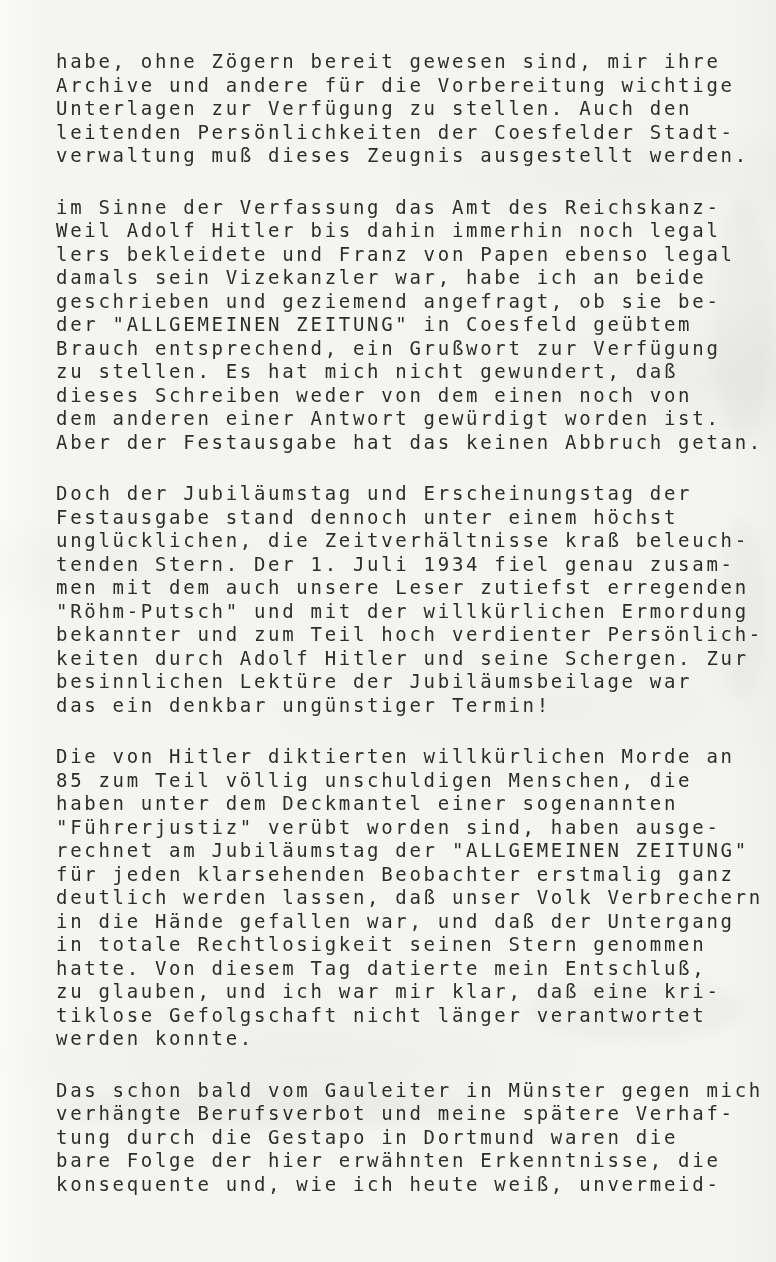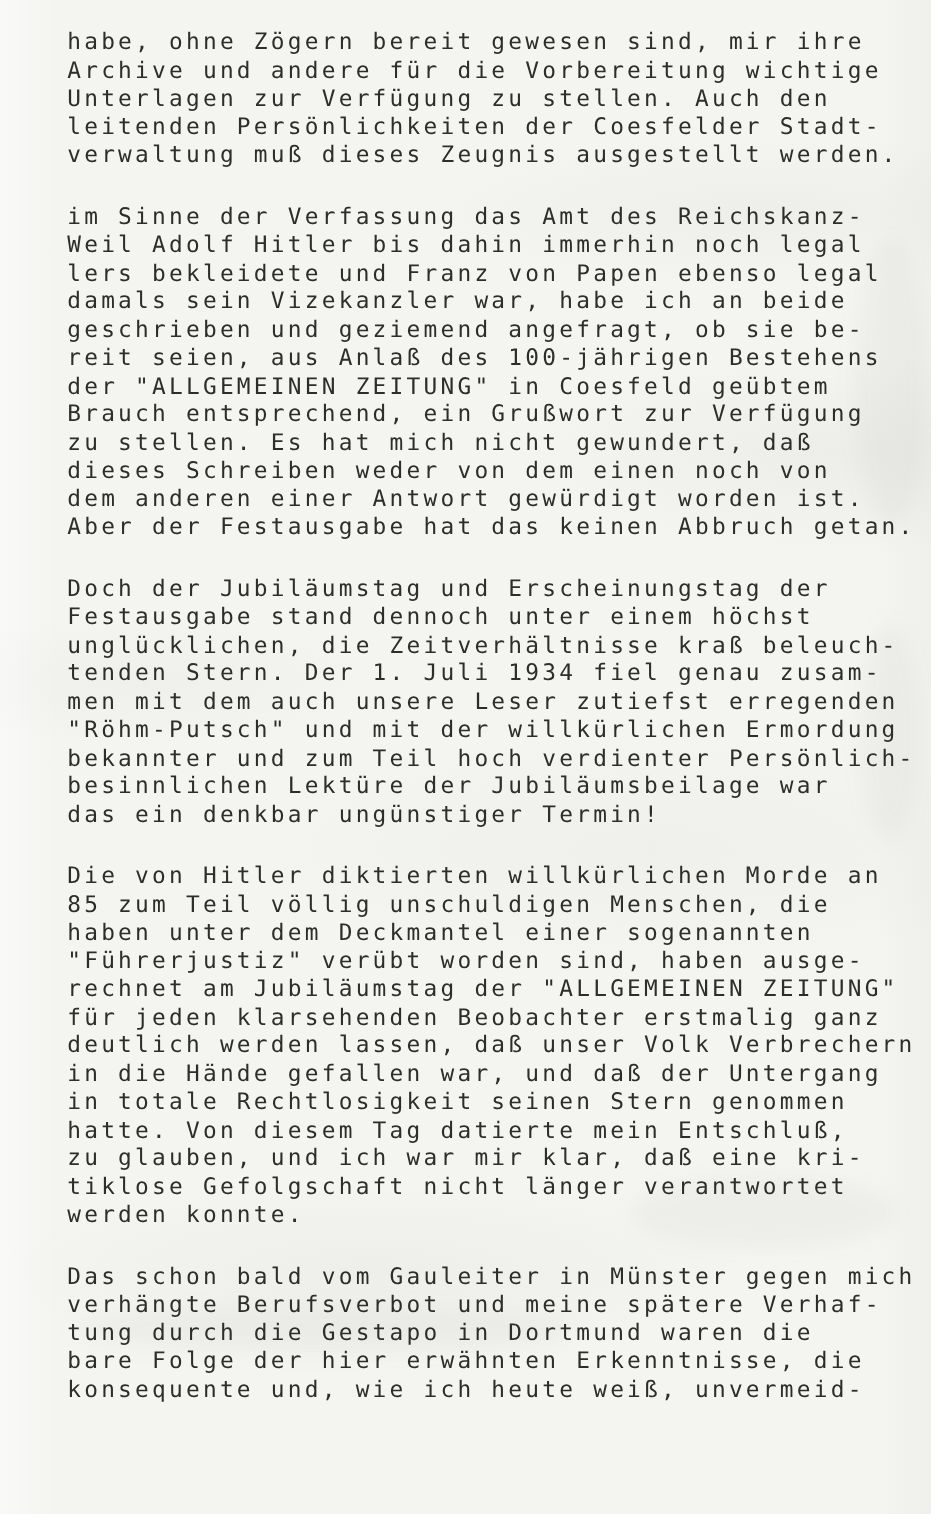--- a/index.html
+++ b/index.html
@@ -23,21 +23,21 @@
   .page {
     position: relative;
     width: 776px;
     height: 1262px;
     font-family: "DejaVu Sans Mono", "Liberation Mono", monospace;
     color: #2d2d2b;
   }
   .text-block {
     position: absolute;
     left: 56px;
-    top: 24px;
+    top: 50px;
     width: 716px;
     font-size: 19px;
     line-height: 23.5px;
     letter-spacing: 2.7px;
   }
   .paragraph {
     margin: 0 0 28px 0;
   }
   .line {
     white-space: pre;
@@ -71,36 +71,36 @@
         <div class="line">Unterlagen zur Verfügung zu stellen. Auch den</div>
         <div class="line">leitenden Persönlichkeiten der Coesfelder Stadt-</div>
         <div class="line">verwaltung muß dieses Zeugnis ausgestellt werden.</div>
       </div>
     <div class="paragraph">
         <div class="line">im Sinne der Verfassung das Amt des Reichskanz-</div>
         <div class="line">Weil Adolf Hitler bis dahin immerhin noch legal</div>
         <div class="line">lers bekleidete und Franz von Papen ebenso legal</div>
         <div class="line">damals sein Vizekanzler war, habe ich an beide</div>
         <div class="line">geschrieben und geziemend angefragt, ob sie be-</div>
-        <div class="line">reit seien, aus Anlaß des 100-jährigen Bestehens</div>
         <div class="line">der "ALLGEMEINEN ZEITUNG" in Coesfeld geübtem</div>
         <div class="line">Brauch entsprechend, ein Grußwort zur Verfügung</div>
         <div class="line">zu stellen. Es hat mich nicht gewundert, daß</div>
         <div class="line">dieses Schreiben weder von dem einen noch von</div>
         <div class="line">dem anderen einer Antwort gewürdigt worden ist.</div>
         <div class="line">Aber der Festausgabe hat das keinen Abbruch getan.</div>
       </div>
     <div class="paragraph">
         <div class="line">Doch der Jubiläumstag und Erscheinungstag der</div>
         <div class="line">Festausgabe stand dennoch unter einem höchst</div>
         <div class="line">unglücklichen, die Zeitverhältnisse kraß beleuch-</div>
         <div class="line">tenden Stern. Der 1. Juli 1934 fiel genau zusam-</div>
         <div class="line">men mit dem auch unsere Leser zutiefst erregenden</div>
         <div class="line">"Röhm-Putsch" und mit der willkürlichen Ermordung</div>
         <div class="line">bekannter und zum Teil hoch verdienter Persönlich-</div>
+        <div class="line">keiten durch Adolf Hitler und seine Schergen. Zur</div>
         <div class="line">besinnlichen Lektüre der Jubiläumsbeilage war</div>
         <div class="line">das ein denkbar ungünstiger Termin!</div>
       </div>
     <div class="paragraph">
         <div class="line">Die von Hitler diktierten willkürlichen Morde an</div>
         <div class="line">85 zum Teil völlig unschuldigen Menschen, die</div>
         <div class="line">haben unter dem Deckmantel einer sogenannten</div>
         <div class="line">"Führerjustiz" verübt worden sind, haben ausge-</div>
         <div class="line">rechnet am Jubiläumstag der "ALLGEMEINEN ZEITUNG"</div>
         <div class="line">für jeden klarsehenden Beobachter erstmalig ganz</div>

